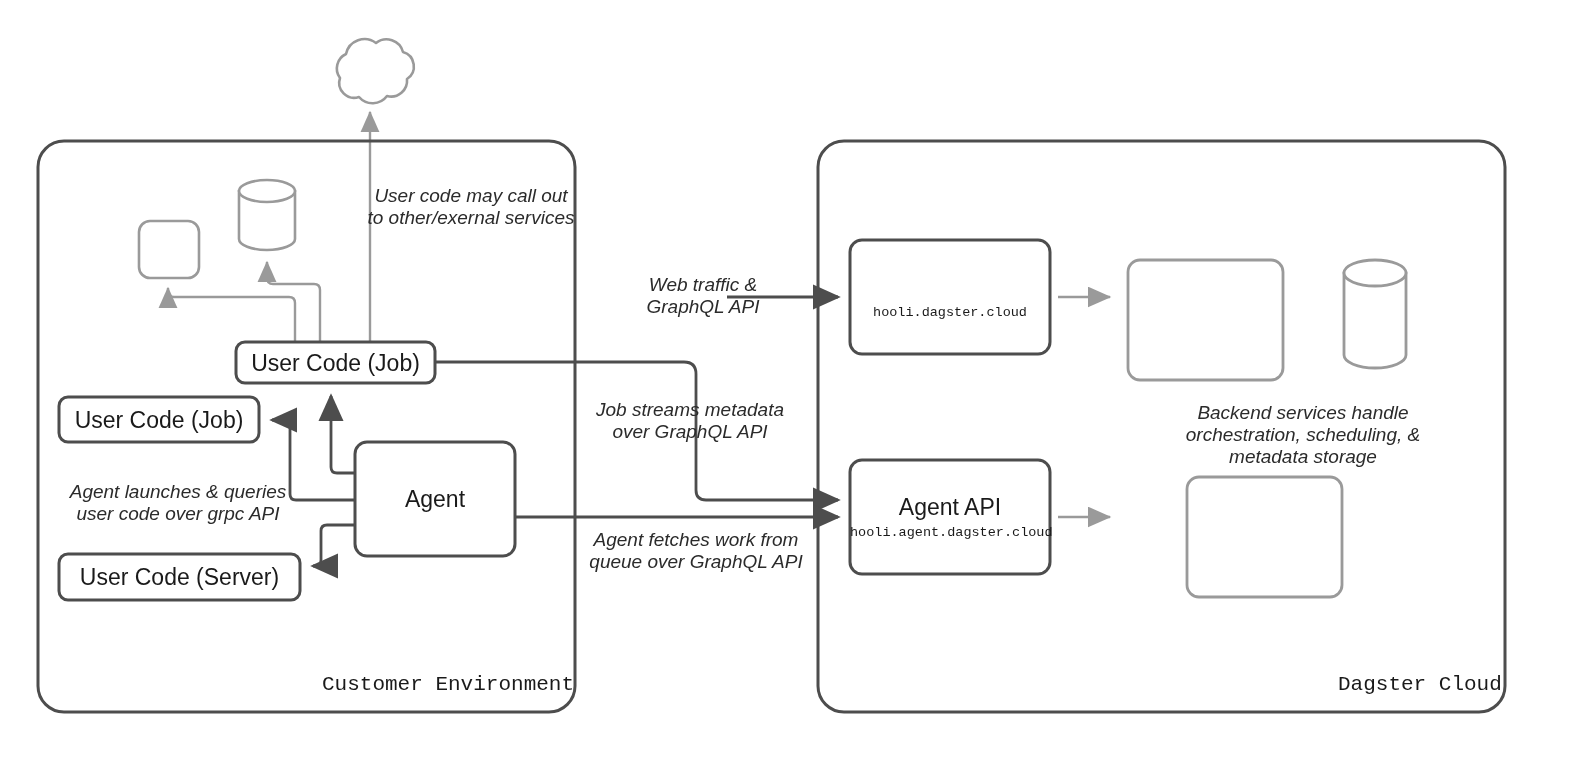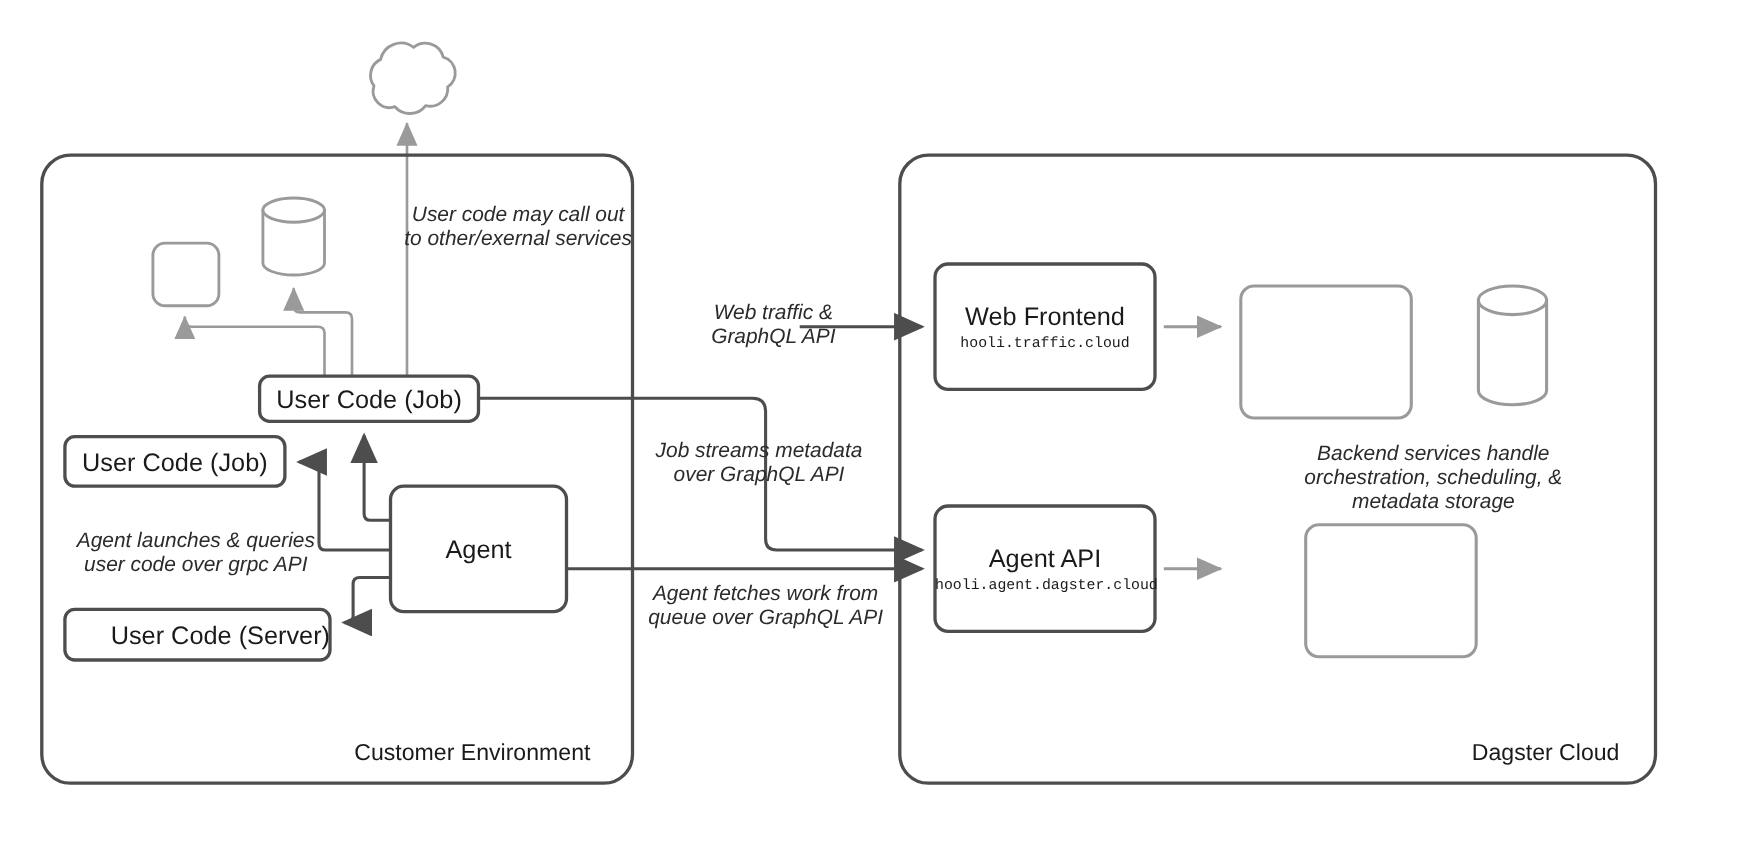--- a/index.html
+++ b/index.html
@@ -50,21 +50,21 @@
     color: #2b2b2b;
     text-align: center;
     font-family: "Liberation Sans", sans-serif;
     white-space: pre-line;
     pointer-events: none;
   }
   .container-title {
     position: absolute;
     font-size: 21px;
     color: #1a1a1a;
-    font-family: Liberation Sans, sans-serif;
+    font-family: Liberation Mono, monospace;
     white-space: nowrap;
     pointer-events: none;
   }
 </style>
 </head>
 <body>
 
 <div id="stage">
 
   <svg class="layer" viewBox="0 0 1583 765">
@@ -147,26 +147,25 @@
 
     <path d="M435,362 L684,362 Q696,362 696,374 L696,490 Q696,500 706,500 L838,500" fill="none" stroke="#4d4d4d" stroke-width="2.8" marker-end="url(#arrowDark2)"></path>
 
     <path d="M515,517 L838,517" fill="none" stroke="#4d4d4d" stroke-width="2.8" marker-end="url(#arrowDark2)"></path>
   </svg>
 
   <div class="node-label primary-label" style="left:236px; top:350px; width:199px;">User Code (Job)</div>
 
   <div class="node-label primary-label" style="left:59px; top:407px; width:200px;">User Code (Job)</div>
 
-  <div class="node-label primary-label" style="left:59px; top:564px; width:241px;text-align:right;">User Code (Server)</div>
+  <div class="node-label primary-label" style="left:59px; top:564px; width:241px;">User Code (Server)</div>
 
   <div class="node-label primary-label" style="left:355px; top:486px; width:160px;">Agent</div>
 
-  <div class="node-label primary-label" style="left:850px; top:274px; width:200px;">Web Frontend</div>
-  <div class="node-label sub-label" style="left:850px; top:304px; width:200px;">hooli.traffic.cloud</div>
+  <div class="node-label sub-label" style="left:850px; top:304px; width:200px;">hooli.dagster.cloud</div>
 
   <div class="node-label primary-label" style="left:850px; top:494px; width:200px;">Agent API</div>
   <div class="node-label sub-label" style="left:850px; top:524px; width:200px;">hooli.agent.dagster.cloud</div>
 
   <div class="annotation" style="left:363px; top:185px; width:216px;">User code may call out
 to other/exernal services</div>
 
   <div class="annotation" style="left:64px; top:481px; width:228px;">Agent launches &amp; queries
 user code over grpc API</div>
 

